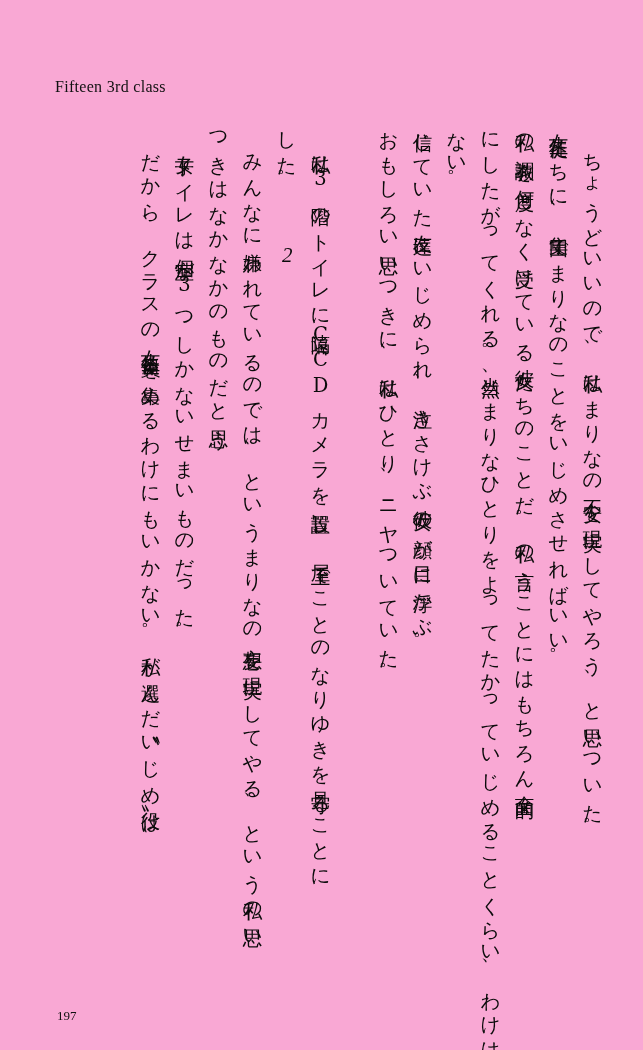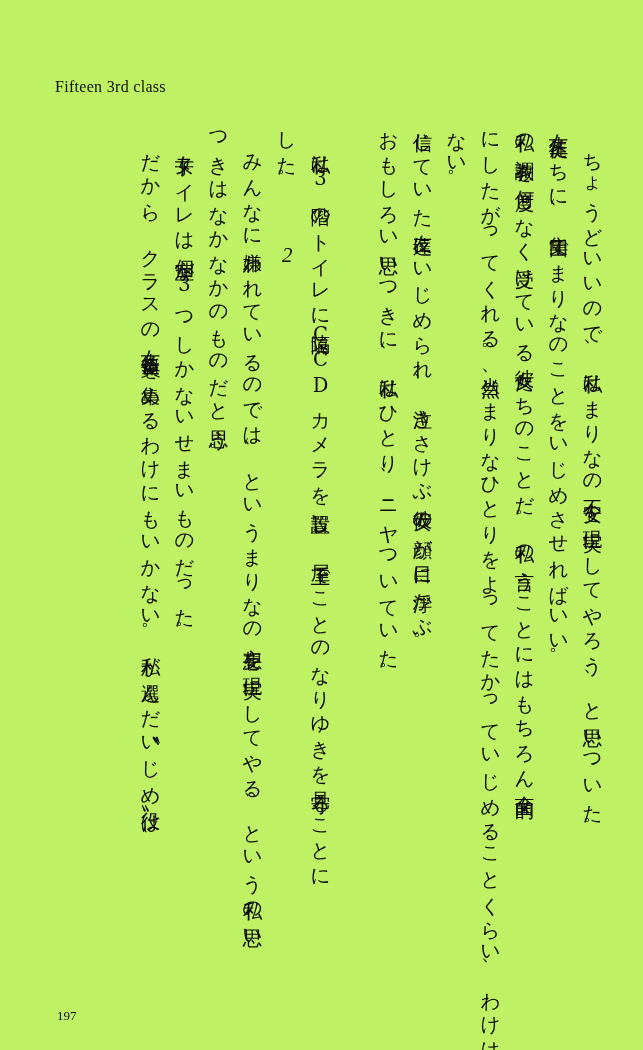--- a/index.html
+++ b/index.html
@@ -4,21 +4,21 @@
 <style>
   html, body {
     margin: 0;
     padding: 0;
     background: #ffffff;
   }
   .page {
     position: relative;
     width: 643px;
     height: 1050px;
-    background: #bef264;
+    background: #f9a8d4;
     overflow: hidden;
     font-family: "Liberation Serif", serif;
     color: #000000;
   }
   .header {
     position: absolute;
     top: 78px;
     left: 55px;
     font-family: "Liberation Serif", serif;
     font-size: 16px;

